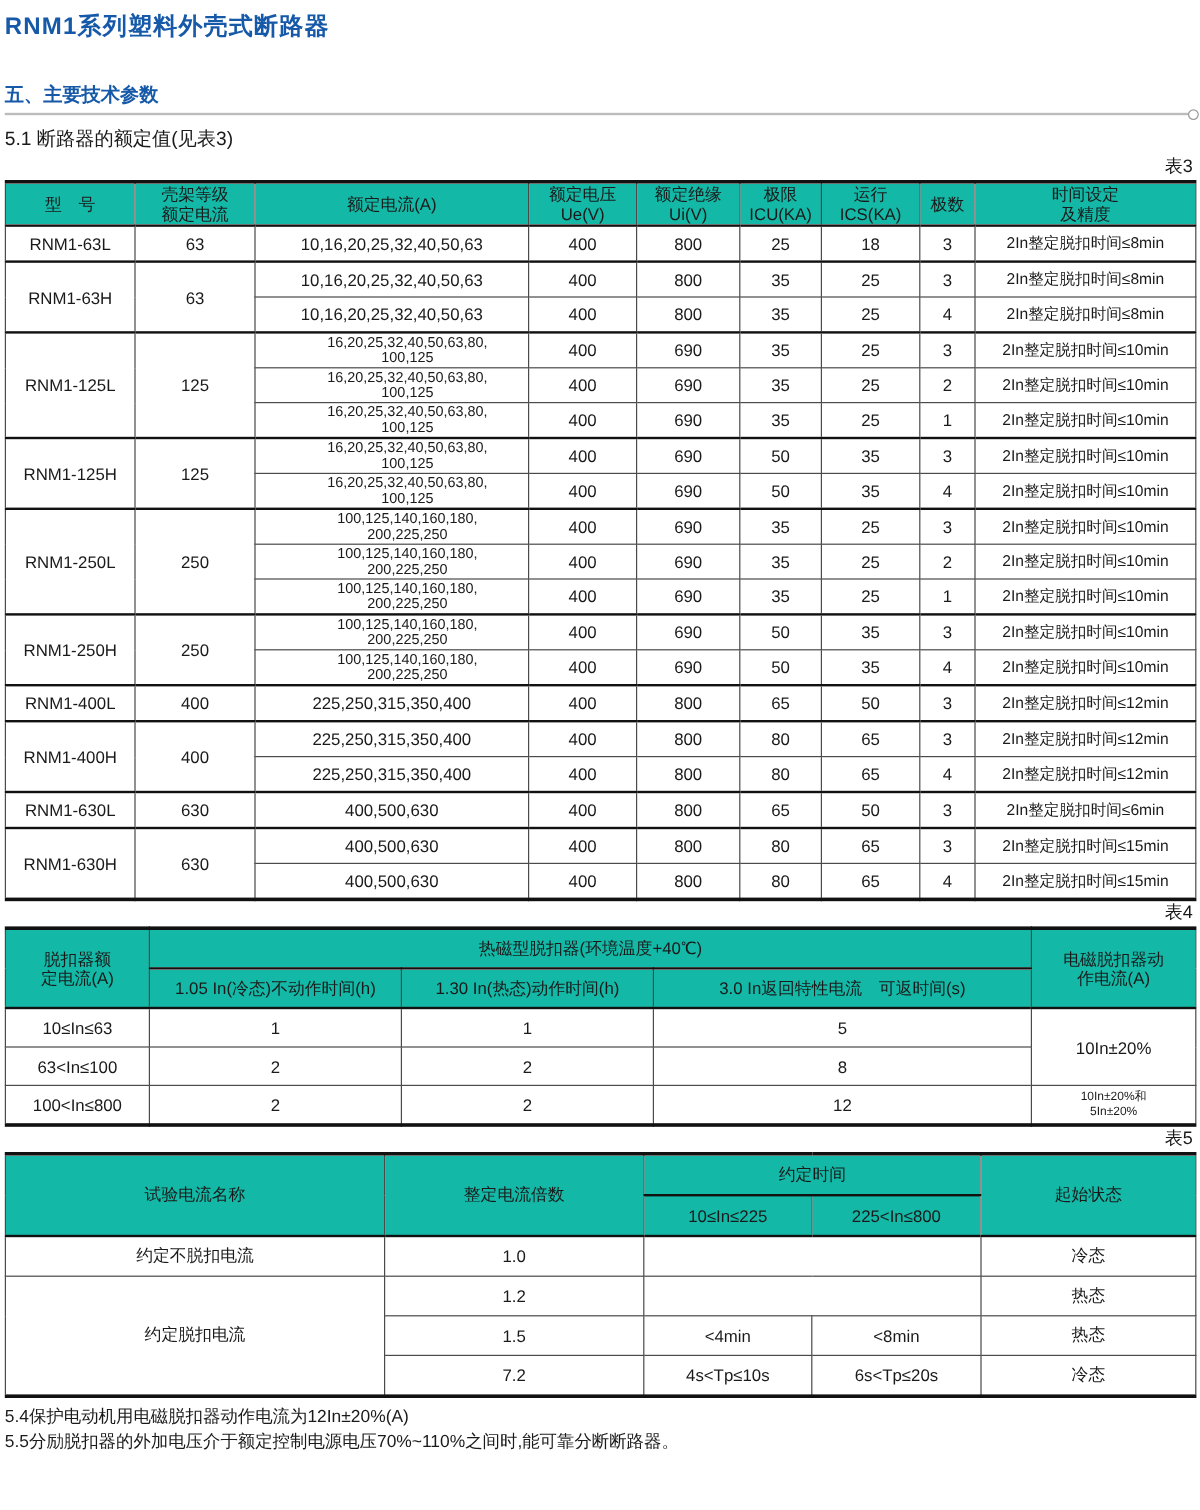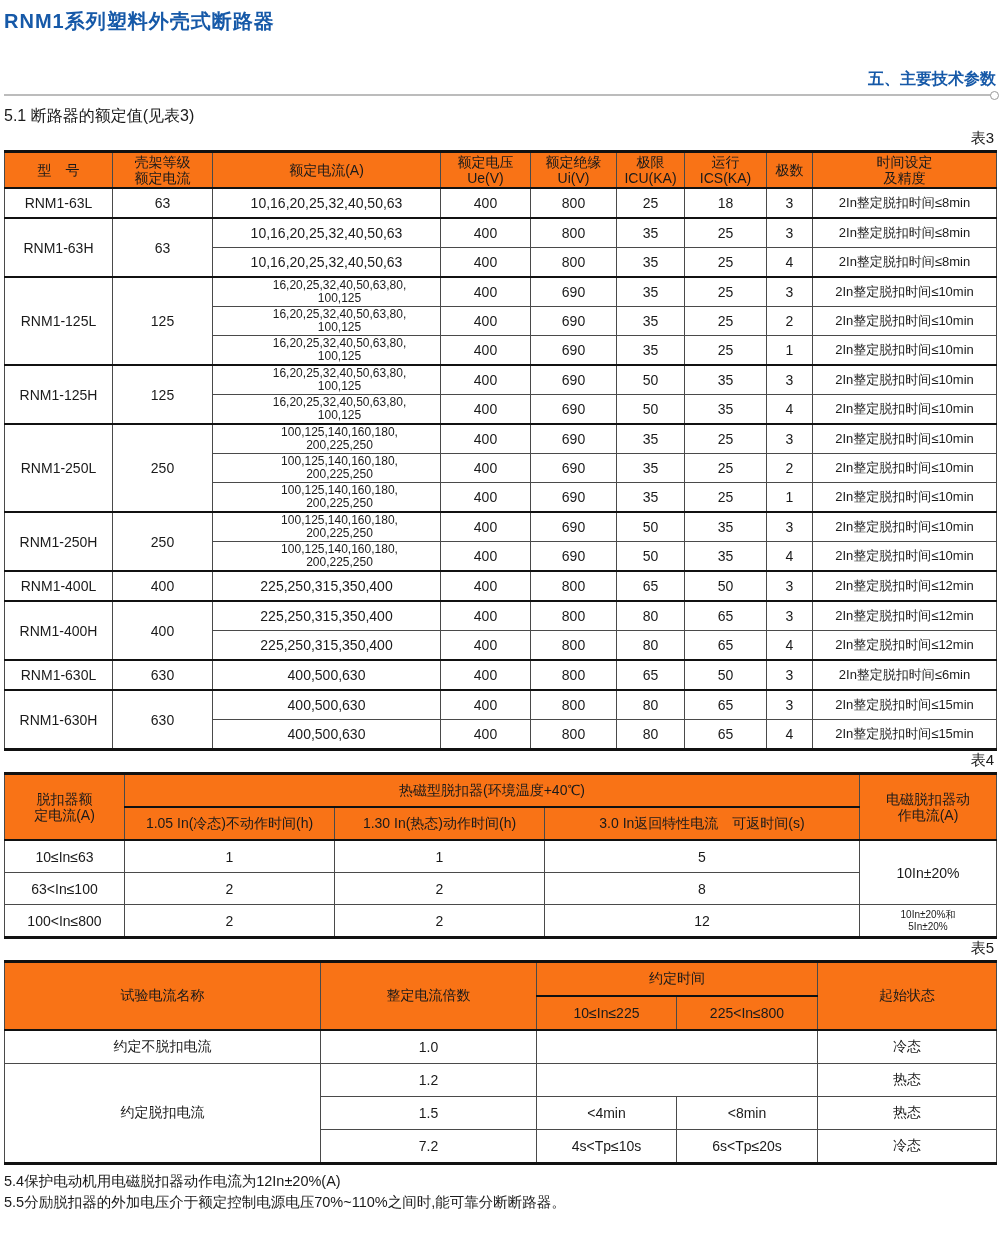--- a/index.html
+++ b/index.html
@@ -1,28 +1,28 @@
 <!DOCTYPE html>
 <html><head>
 <meta charset="utf-8">
 <style>
   html,body{margin:0;padding:0;background:#fff;}
   .page{width:1000px;height:1258px;box-sizing:border-box;padding:4px 4px 0 4px;
         font-family:Liberation Sans, sans-serif;color:#1a1a1a;position:relative;}
   .doc-title{color:#1659a8;font-size:20px;font-weight:bold;margin:4px 0 0 0;letter-spacing:1px;}
-  .section-head{color:#1659a8;font-size:16px;font-weight:bold;margin:34px 0 2px 0;text-align:right;}
+  .section-head{color:#1659a8;font-size:16px;font-weight:bold;margin:34px 0 2px 0;}
   .rule{position:relative;height:0;border-top:2px solid #bcbcbc;margin:4px 0 10px 0;}
   .rule-dot{position:absolute;right:-3px;top:-5px;width:7px;height:7px;border:1px solid #9a9a9a;
             border-radius:50%;background:#fff;display:block;}
   .subhead{font-size:16px;margin:8px 0 2px 0;}
   .tbl-label{font-size:15px;text-align:right;margin:0 2px 2px 0;}
   table{border-collapse:collapse;width:100%;table-layout:fixed;}
   td{border:1px solid #4a4a4a;text-align:center;vertical-align:middle;font-size:14px;
      padding:1px 2px;height:26px;overflow:hidden;}
-  .thead td{background:#f97316;}
+  .thead td{background:#14b8a6;}
   table{border-top:3px solid #111;border-bottom:3px solid #111;}
   .thead td{border-bottom:2px solid #111;}
   tr.gs td{border-top:2px solid #111;}
   .pl{white-space:pre-line;line-height:1.15;}
   .cur{font-size:14px;}
   .cur2{font-size:12px;line-height:13px;white-space:pre-line;padding-left:28px;}
   .tm{font-size:13px;}
   .t4 td{height:29px;}
   .t5 td{height:30px;}
   .notes{font-size:14.5px;line-height:20px;margin-top:6px;}

